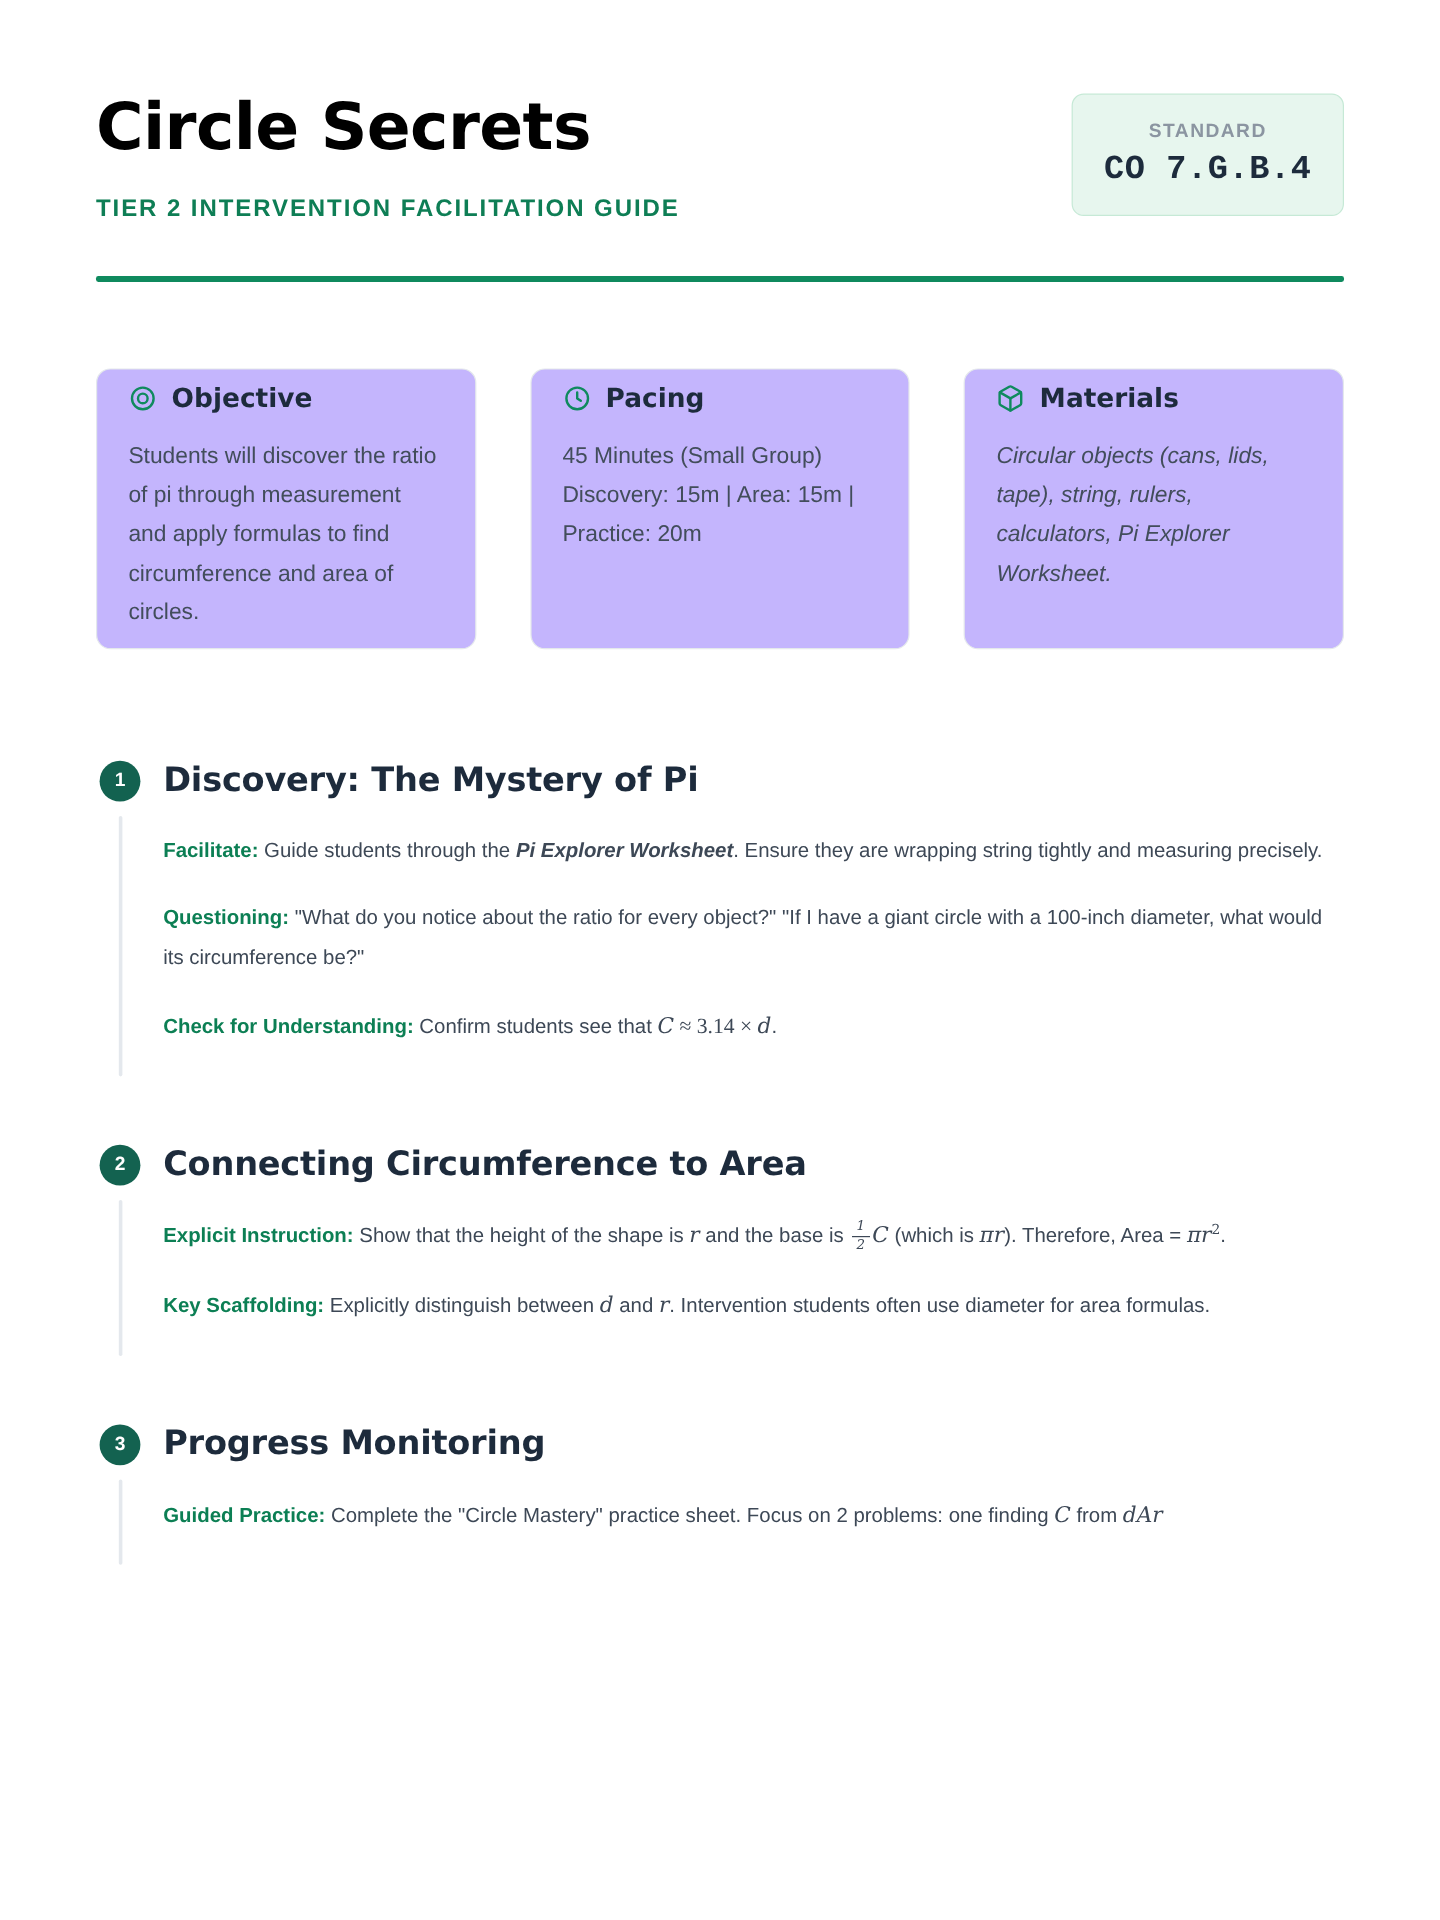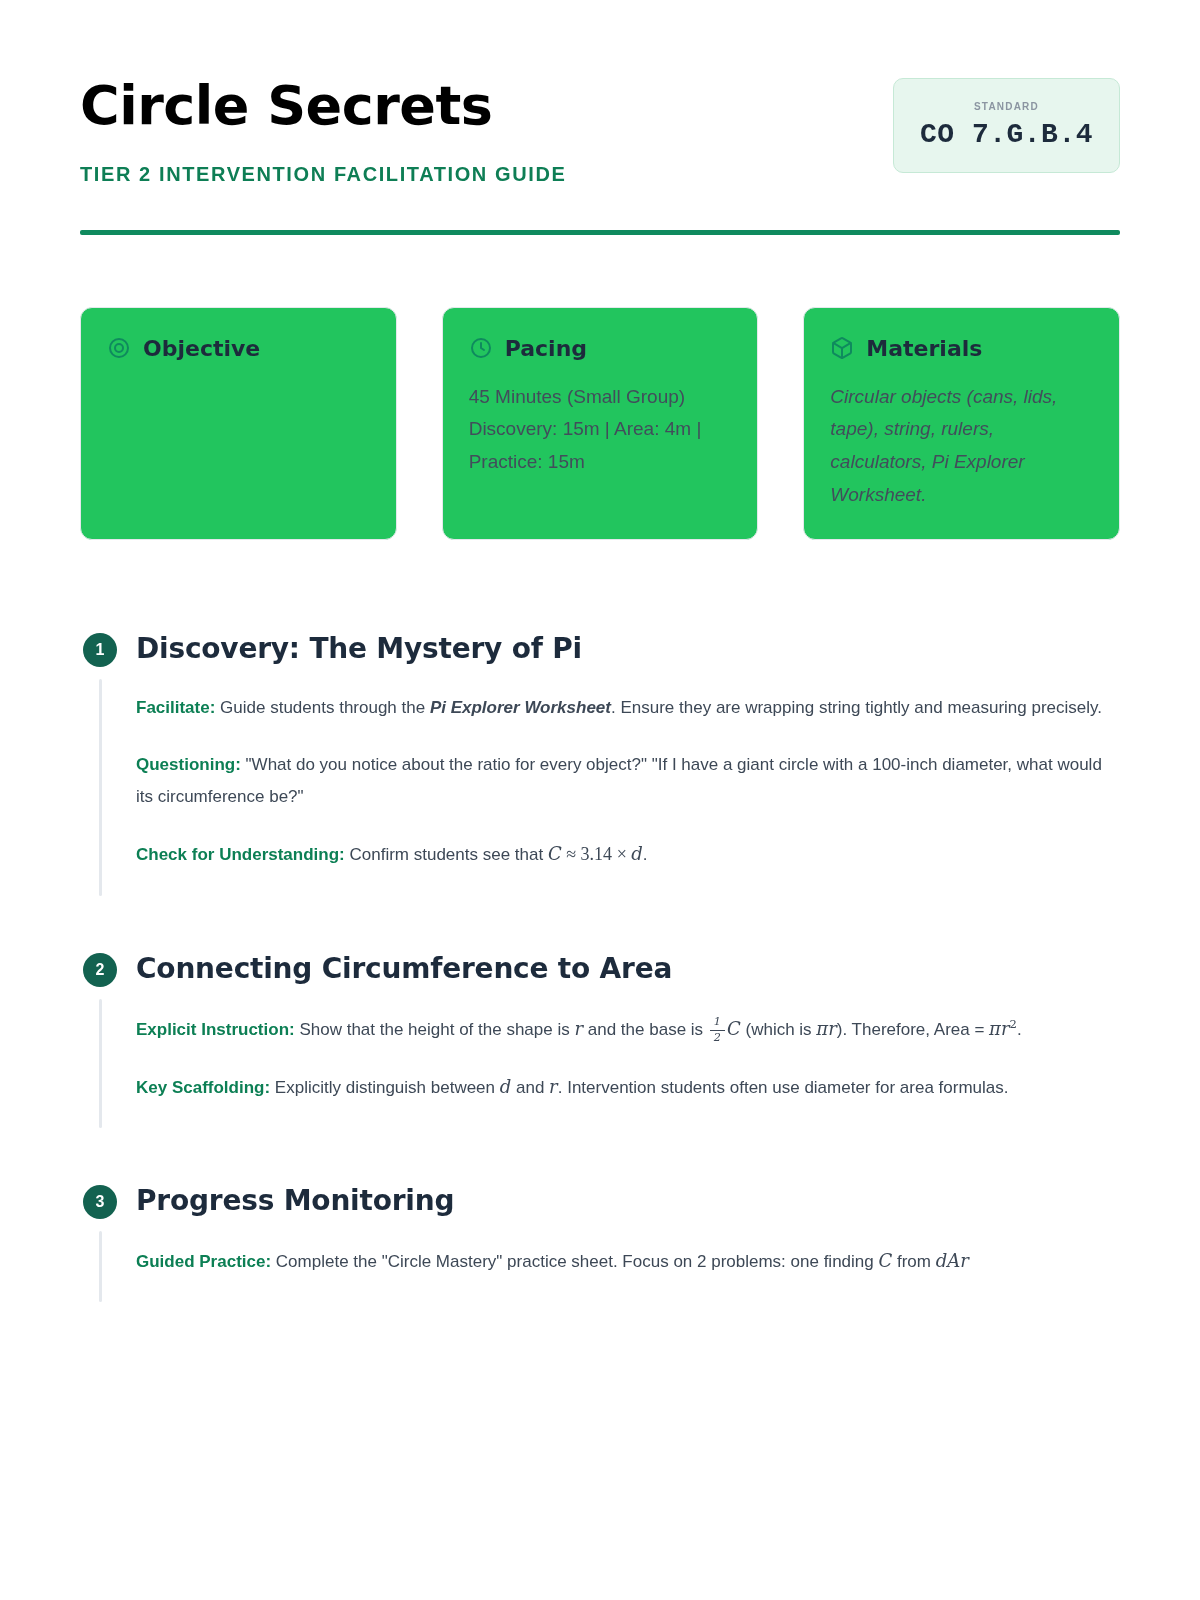--- a/index.html
+++ b/index.html
@@ -22,36 +22,36 @@
     margin-top:28px;
     font-size:20px; font-weight:700; color:#0e7e55;
     letter-spacing:1.6px;
     text-align:right;
   }
   .standard-badge {
     background:#e7f6ee; border:1px solid #c6e9d6; border-radius:10px;
     padding:22px 26px; min-width:190px; text-align:center;
   }
   .standard-label {
-    font-size:10px; font-weight:700; color:#8b95a1; letter-spacing:1.2px;
+    font-size:16px; font-weight:700; color:#8b95a1; letter-spacing:1.2px;
   }
   .standard-code {
     margin-top:7px;
     font-family:"Liberation Mono", monospace;
     font-size:28px; font-weight:700; color:#1d2b3c; letter-spacing:0.5px;
   }
   .rule {
     margin-top:44px; height:5px; background:#0f8a5e; border:none; border-radius:2px;
   }
 
   
   .cards { display:flex; gap:45px; margin-top:72px; }
   .card {
-    flex:1; background:#22c55e; border:1px solid #e4e8ec; border-radius:12px;
-    padding:28px 26px;
+    flex:1; background:#c4b5fd; border:1px solid #e4e8ec; border-radius:12px;
+    padding:12px 26px;
   }
   .card-head { display:flex; align-items:center; gap:12px; margin-bottom:20px; }
   .card-head svg { display:block; }
   .card-title {
     font-family:"DejaVu Sans", sans-serif;
     font-size:22px; font-weight:700; color:#1d2b3c;
   }
   .card-body { font-size:19px; line-height:1.72; color:#424d5b; }
   .card-materials .card-body { font-style:italic; }
 
@@ -122,35 +122,39 @@
     <div class="card card-objective">
       <div class="card-head">
         <span>
           <svg width="24" height="24" viewBox="0 0 24 24" fill="none" stroke="#0f8a5e" stroke-width="2" stroke-linecap="round" stroke-linejoin="round">
             <circle cx="12" cy="12" r="9"></circle>
             <circle cx="12" cy="12" r="4"></circle>
           </svg>
         </span>
         <span class="card-title">Objective</span>
       </div>
+      <div class="card-body">
+        <div>Students will discover the ratio of pi through measurement and apply formulas to find circumference and area of circles.</div>
+        <div></div>
+      </div>
     </div>
 
     <div class="card card-pacing">
       <div class="card-head">
         <span>
           <svg width="24" height="24" viewBox="0 0 24 24" fill="none" stroke="#0f8a5e" stroke-width="2" stroke-linecap="round" stroke-linejoin="round">
             <circle cx="12" cy="12" r="9"></circle>
             <polyline points="12 7 12 12 15 14"></polyline>
           </svg>
         </span>
         <span class="card-title">Pacing</span>
       </div>
       <div class="card-body">
         <div>45 Minutes (Small Group)</div>
-        <div>Discovery: 15m | Area: 4m | Practice: 15m</div>
+        <div>Discovery: 15m | Area: 15m | Practice: 20m</div>
       </div>
     </div>
 
     <div class="card card-materials">
       <div class="card-head">
         <span>
           <svg width="24" height="24" viewBox="0 0 24 24" fill="none" stroke="#0f8a5e" stroke-width="2" stroke-linecap="round" stroke-linejoin="round">
             <path d="M21 16V8a2 2 0 0 0-1-1.73l-7-4a2 2 0 0 0-2 0l-7 4A2 2 0 0 0 3 8v8a2 2 0 0 0 1 1.73l7 4a2 2 0 0 0 2 0l7-4A2 2 0 0 0 21 16z"></path>
             <polyline points="3.27 6.96 12 12.01 20.73 6.96"></polyline>
             <line x1="12" y1="22.08" x2="12" y2="12"></line>

